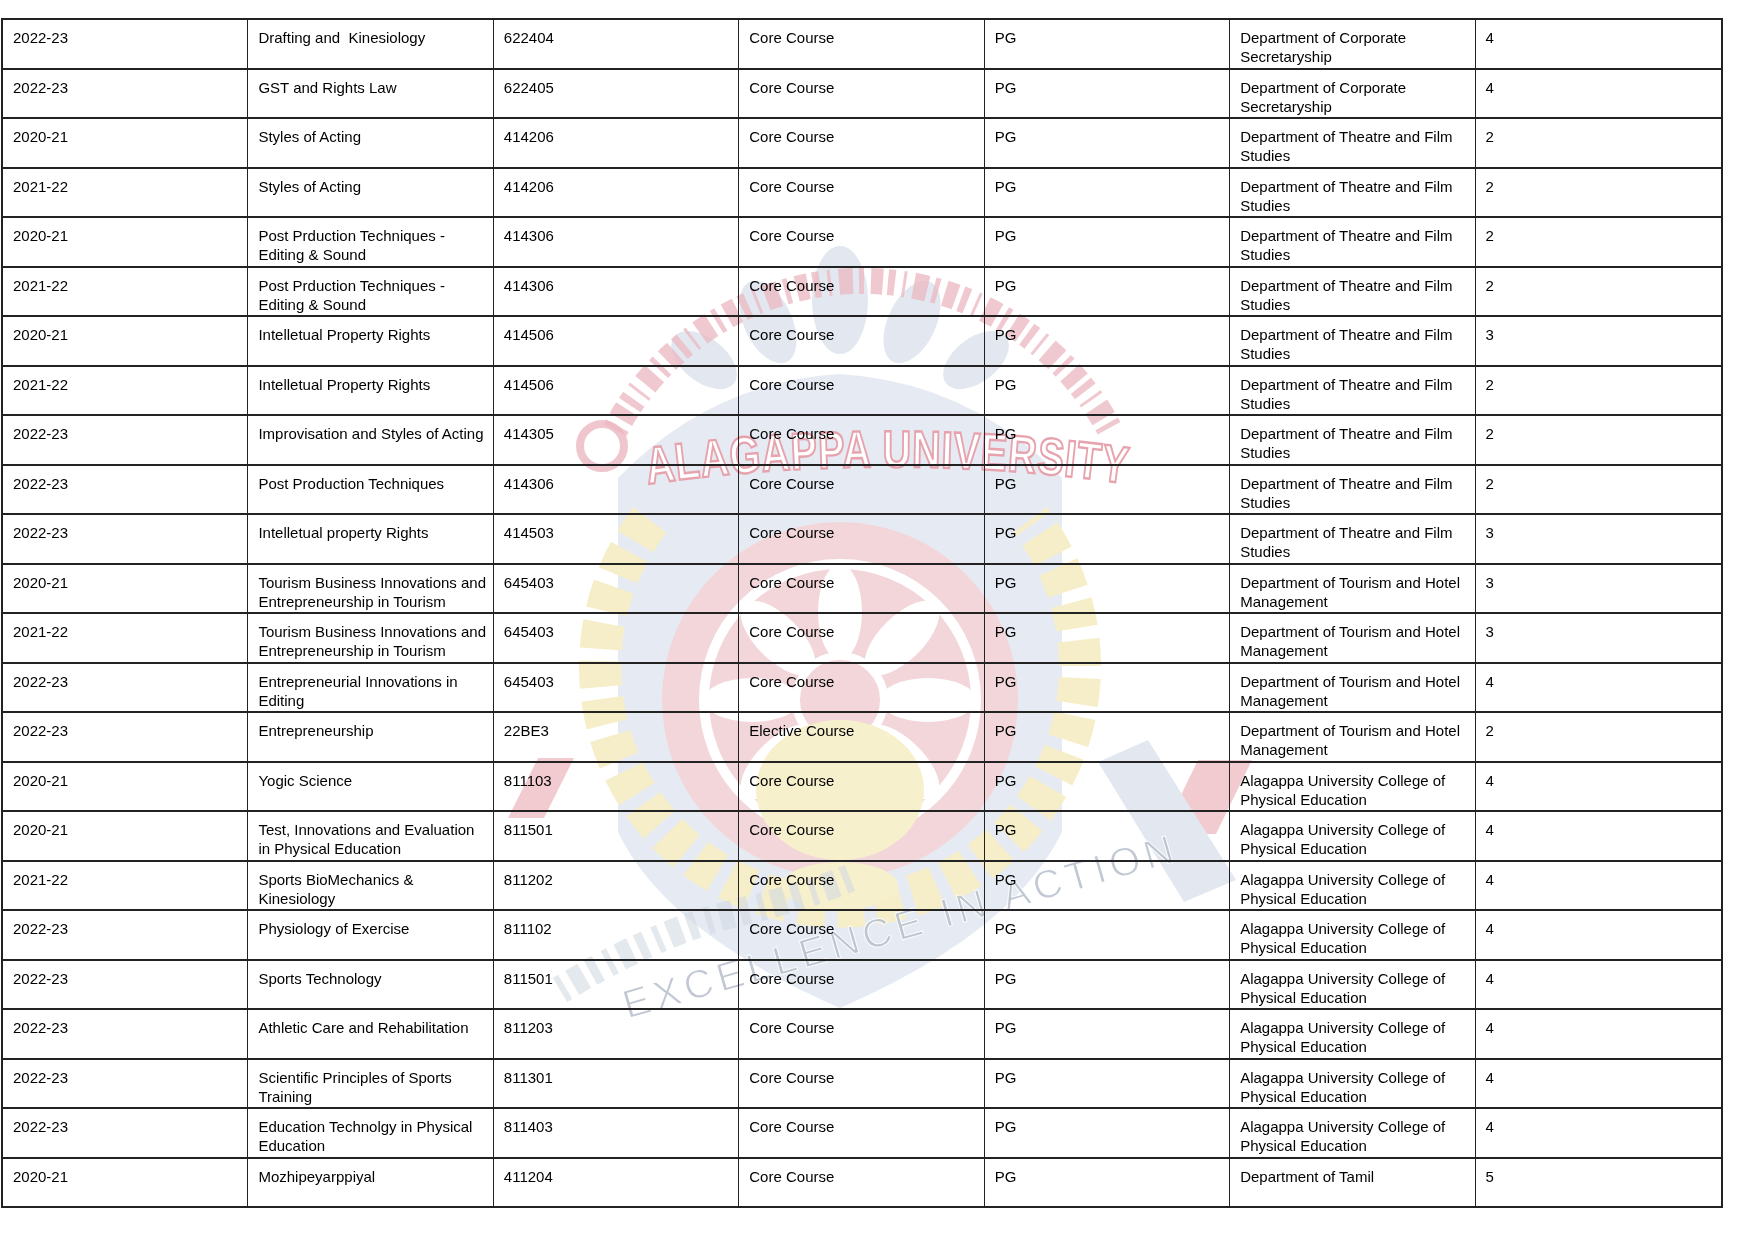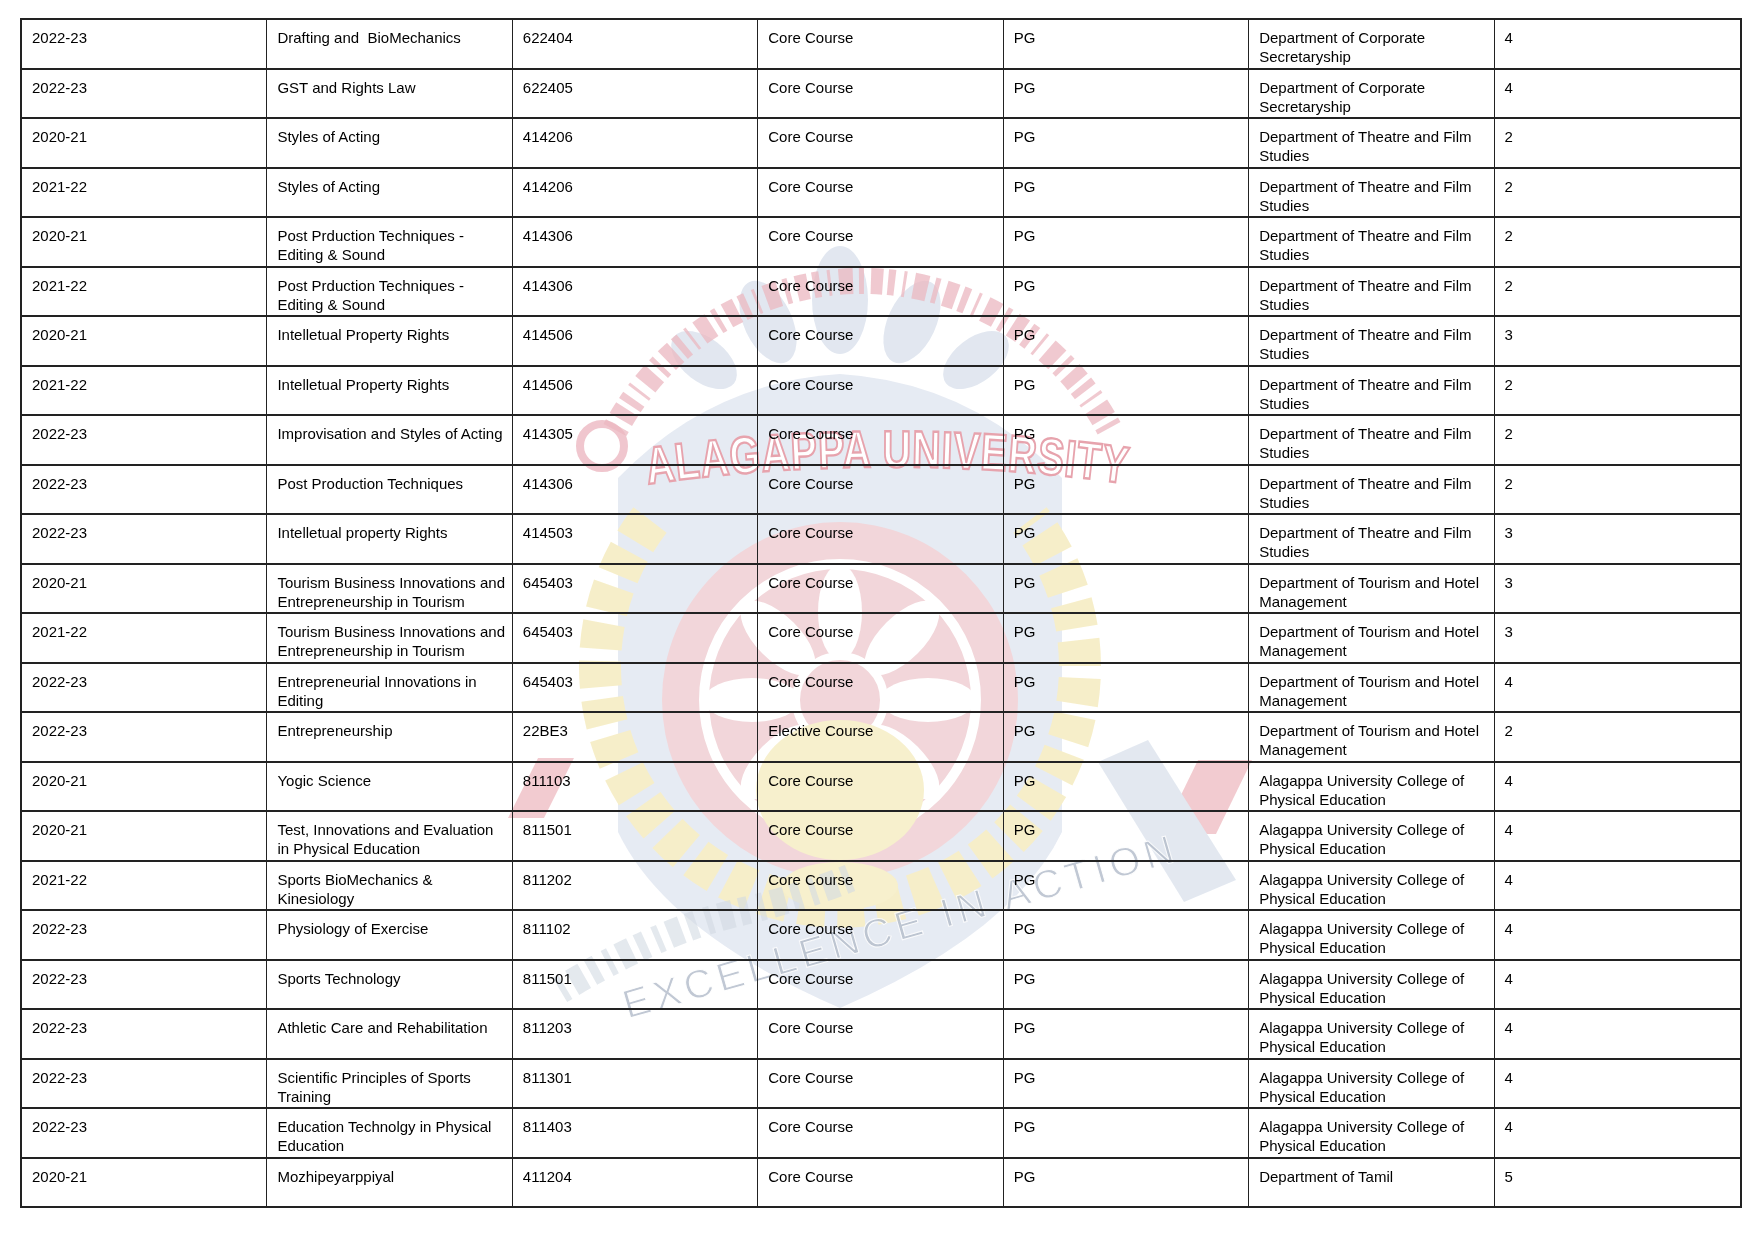--- a/index.html
+++ b/index.html
@@ -21,21 +21,21 @@
     position: absolute;
     left: 0;
     top: 0;
     width: 1755px;
     height: 1240px;
     z-index: 0;
     pointer-events: none;
   }
   .courses-table {
     position: absolute;
-    left: 20px;
+    left: 1px;
     top: 18px;
     width: 1718px;
     border: 2px solid #222222;
     z-index: 1;
     background: transparent;
   }
   .t-row {
     display: grid;
     grid-template-columns: repeat(7, 1fr);
     height: 49.5px;
@@ -114,21 +114,21 @@
       <g transform="rotate(-16 900 925)">
         <text x="900" y="940" text-anchor="middle" font-family="Liberation Sans, sans-serif" font-size="40" letter-spacing="5" fill="#aeb8c7" stroke="#ffffff" stroke-width="1" opacity="0.85">EXCELLENCE IN ACTION</text>
       </g>
     </g>
   </svg>
 
   <div class="courses-table">
     <div>
     <div class="t-row">
       <div class="t-cell">2022-23</div>
-      <div class="t-cell">Drafting and  BioMechanics</div>
+      <div class="t-cell">Drafting and  Kinesiology</div>
       <div class="t-cell">622404</div>
       <div class="t-cell">Core Course</div>
       <div class="t-cell">PG</div>
       <div class="t-cell">Department of Corporate Secretaryship</div>
       <div class="t-cell">4</div>
     </div>
 
     <div class="t-row">
       <div class="t-cell">2022-23</div>
       <div class="t-cell">GST and Rights Law</div>

